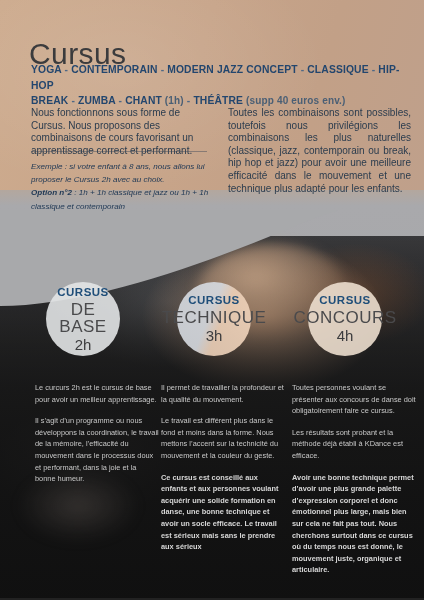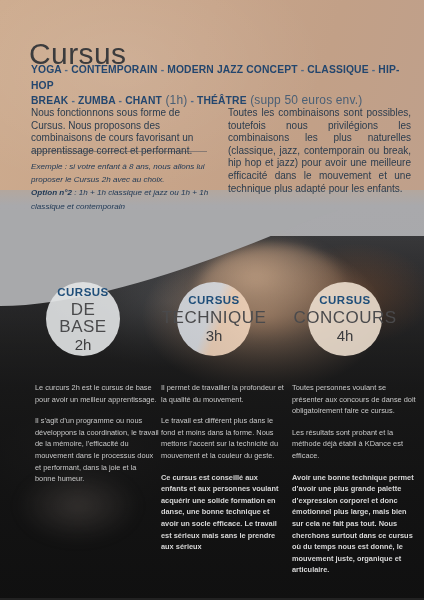--- a/index.html
+++ b/index.html
@@ -66,21 +66,21 @@
     position:absolute;left:29px;top:19px;
     font-size:30px;font-weight:400;letter-spacing:.4px;
     color:#3b3b3d;line-height:1;
   }
   .disciplines{
     position:absolute;left:31px;top:62px;width:378px;
     font-size:10.3px;font-weight:700;line-height:15.5px;
     color:#23466e;letter-spacing:.15px;
   }
   .disciplines .sep{color:#4e6886;font-weight:700;}
-  .disciplines .light{font-weight:400;color:#4a5f75;font-size:12px;}
+  .disciplines .light{font-weight:700;color:#4a5f75;font-size:10px;}
 
   
   .intro{
     position:absolute;top:107px;font-size:10px;line-height:12.6px;
     color:#2b3c4e;
   }
   .intro-l{left:31px;width:181px;}
   .intro-r{left:228px;width:183px;text-align:justify;}
 
   .rule{
@@ -137,21 +137,21 @@
 
   <svg class="sweep" viewBox="0 0 424 110" preserveAspectRatio="none">
     <path d="M0,110 L0,96 C90,96 210,52 300,14 C350,-6 392,-14 424,-18 L424,-22 L0,-22 Z" fill="#a8a9ab"></path>
     <path d="M0,110 L0,98 C92,98 212,54 302,16 C352,-4 394,-12 424,-16 L424,110 Z" fill="rgba(0,0,0,0)"></path>
   </svg>
 
   <h1 class="title">Cursus</h1>
 
   <div class="disciplines">
     <div id="disc1"><span>YOGA</span><span class="sep"> - </span><span>CONTEMPORAIN</span><span class="sep"> - </span><span>MODERN JAZZ CONCEPT</span><span class="sep"> - </span><span>CLASSIQUE</span><span class="sep"> - </span><span>HIP-HOP</span></div>
-    <div id="disc2"><span>BREAK</span><span class="sep">  -  </span><span>ZUMBA</span><span class="sep">  -  </span><span>CHANT</span><span class="light"> (1h)</span><span class="sep">  -  </span><span>THÉÂTRE</span><span class="light"> (supp 50 euros env.)</span></div>
+    <div id="disc2"><span>BREAK</span><span class="sep">  -  </span><span>ZUMBA</span><span class="sep">  -  </span><span>CHANT</span><span class="light"> (1h)</span><span class="sep">  -  </span><span>THÉÂTRE</span><span class="light"> (supp 40 euros env.)</span></div>
   </div>
 
   <div class="intro intro-l">Nous fonctionnons sous forme de Cursus. Nous proposons des combinaisons de cours favorisant un apprentissage correct et performant.</div>
   <div class="intro intro-r">Toutes les combinaisons sont possibles, toutefois nous privilégions les combinaisons les plus naturelles (classique, jazz, contemporain ou break, hip hop et jazz) pour avoir une meilleure efficacité dans le mouvement et une technique plus adapté pour les enfants.</div>
 
   <div class="rule"></div>
 
   <div class="example">
     <div class="ex-lead">Exemple : si votre enfant à 8 ans, nous allons lui proposer le Cursus 2h avec au choix.</div>
     <div>

